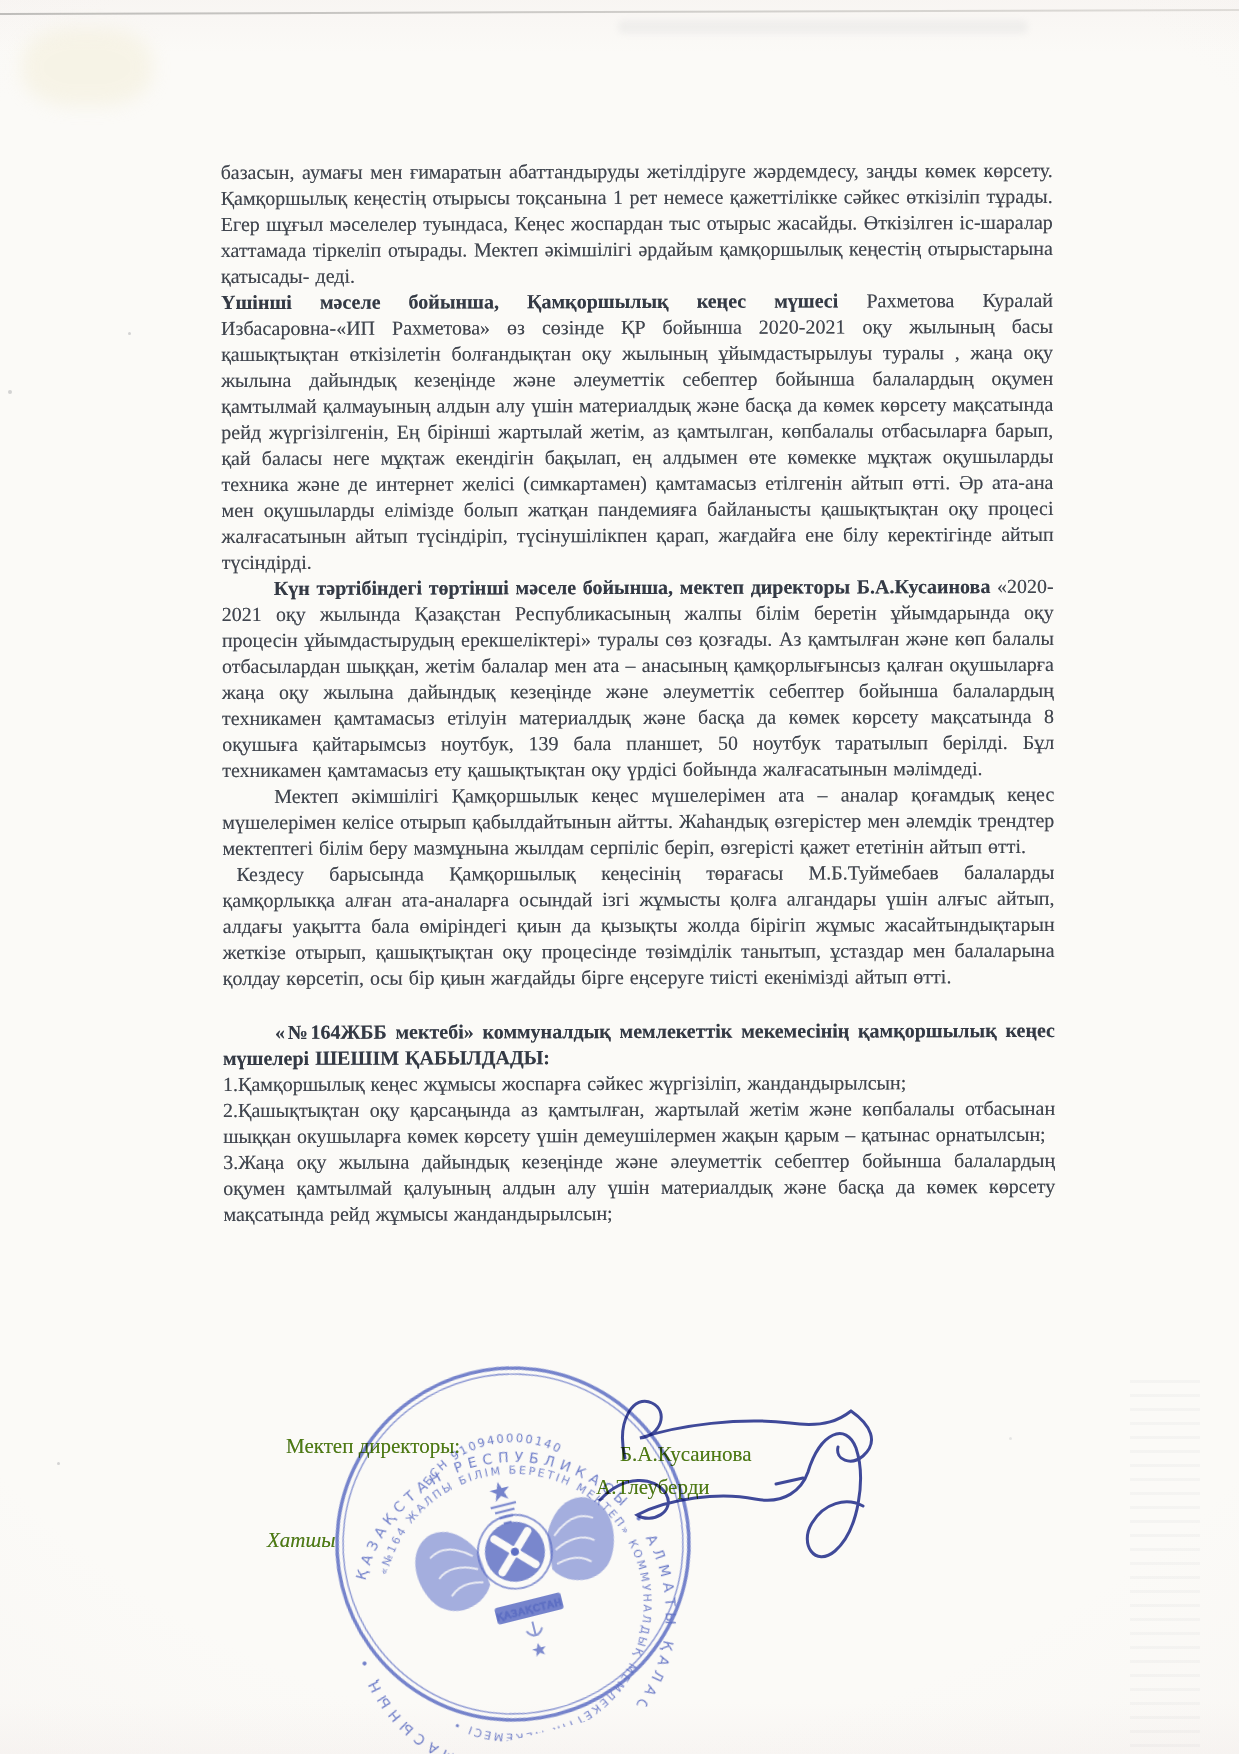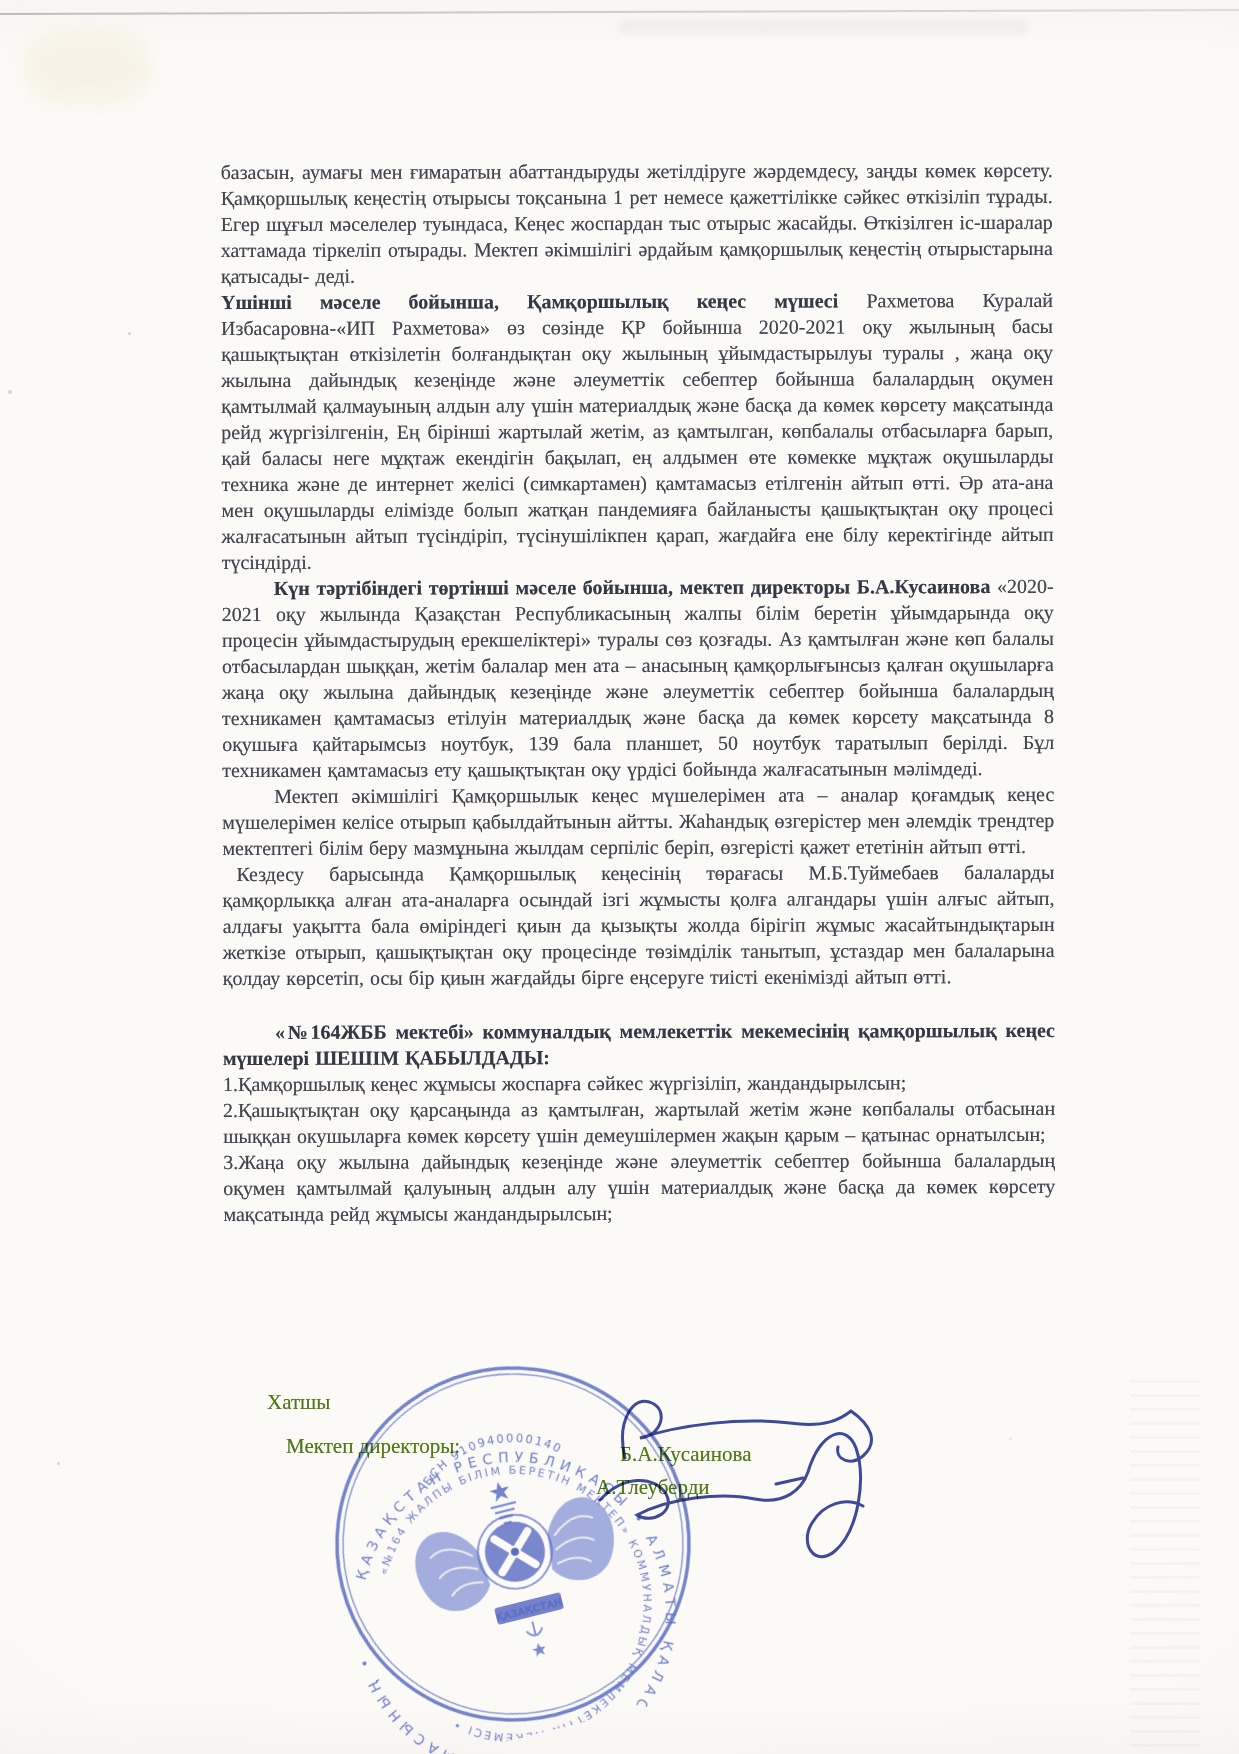--- a/index.html
+++ b/index.html
@@ -33,21 +33,21 @@
     word-spacing:1px;
   }
   .textcol p{margin:0;}
   .lead{font-weight:bold;color:#343a45;}
   .ind52{text-indent:52px;}
   .ind14{text-indent:14px;}
   .heading{font-weight:bold;color:#343a45;margin-top:28px !important;text-indent:52px;}
   
   .sig-label{position:absolute;font-size:21px;color:#4d7c0f;text-shadow:0 0 .6px rgba(64,69,78,.5);}
   .role1{left:286px;top:1434px;}
-  .role2{left:267px;top:1390px;}
+  .role2{left:267px;top:1528px;font-style:italic;}
   .name1{left:620px;top:1442px;}
   .name2{left:596px;top:1475px;}
   .stamp{position:absolute;left:323px;top:1354px;width:380px;height:380px;
     mix-blend-mode:multiply;opacity:.9;filter:blur(.4px);transform:rotate(-14deg);}
   .stamp text{font-family:"DejaVu Sans",sans-serif;fill:#4c60c4;}
   .sigink{position:absolute;left:540px;top:1378px;width:480px;height:220px;
     mix-blend-mode:multiply;filter:blur(.2px);}
 </style>
 </head>
 <body>

